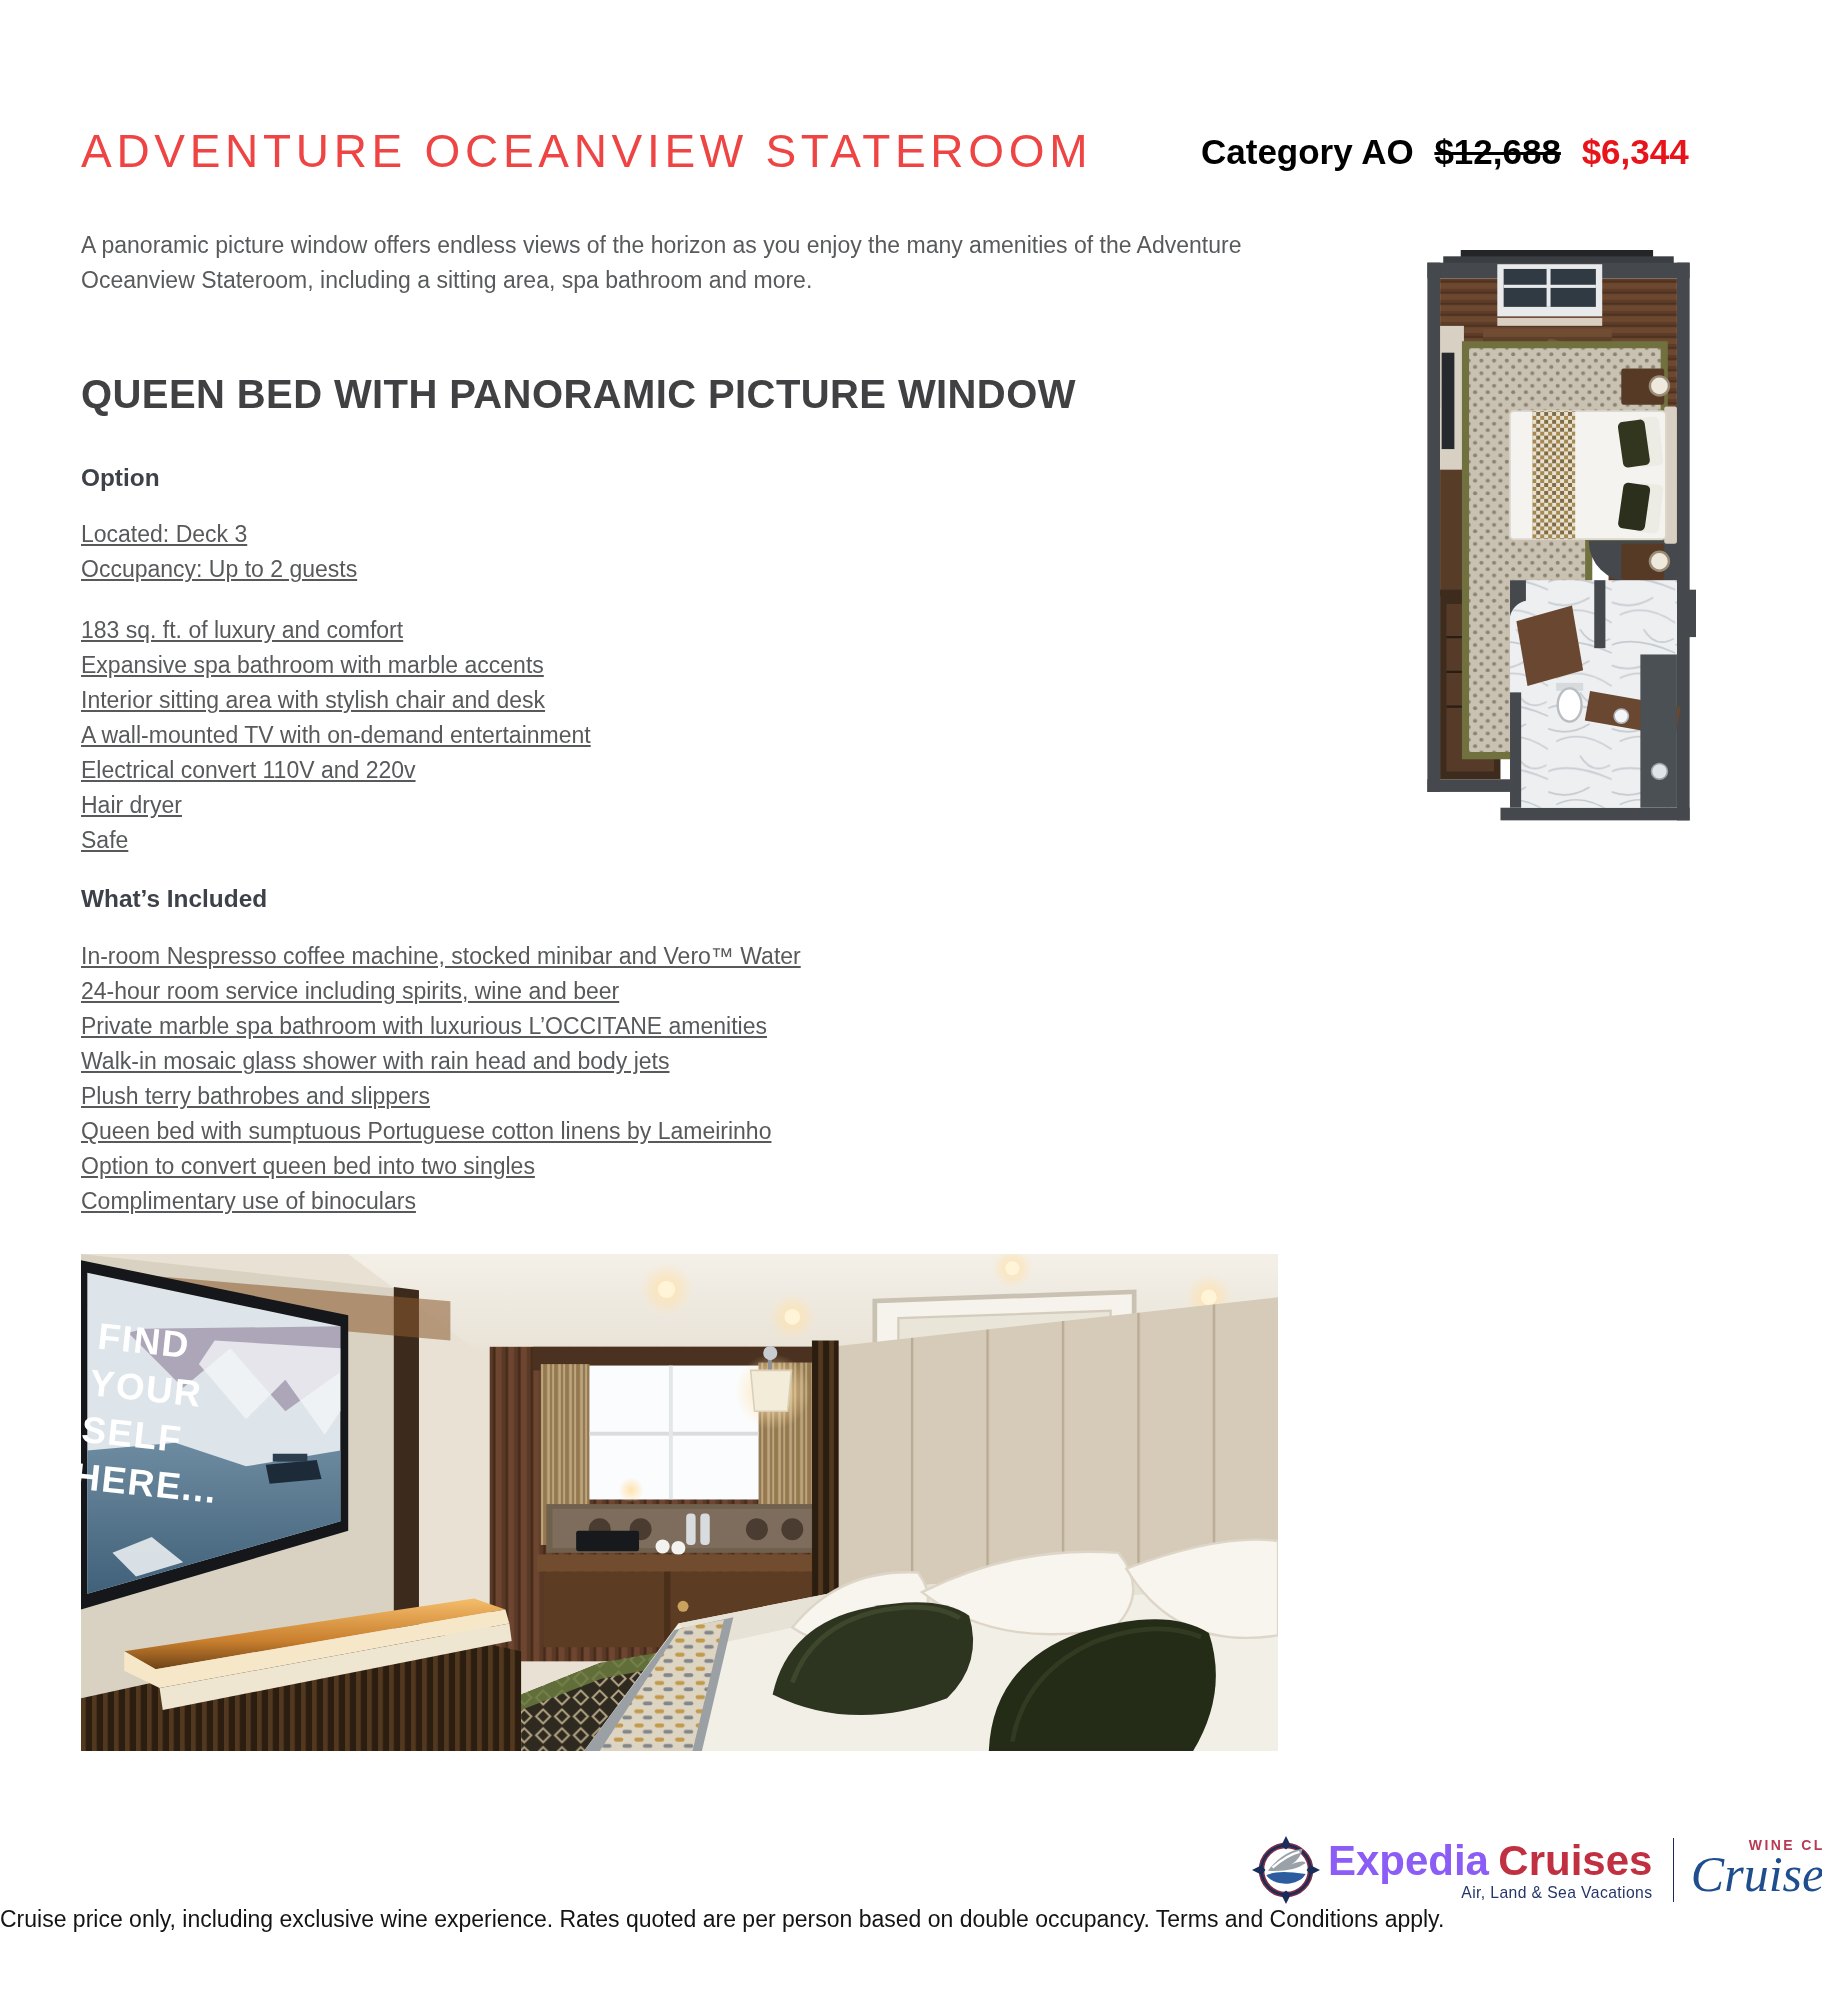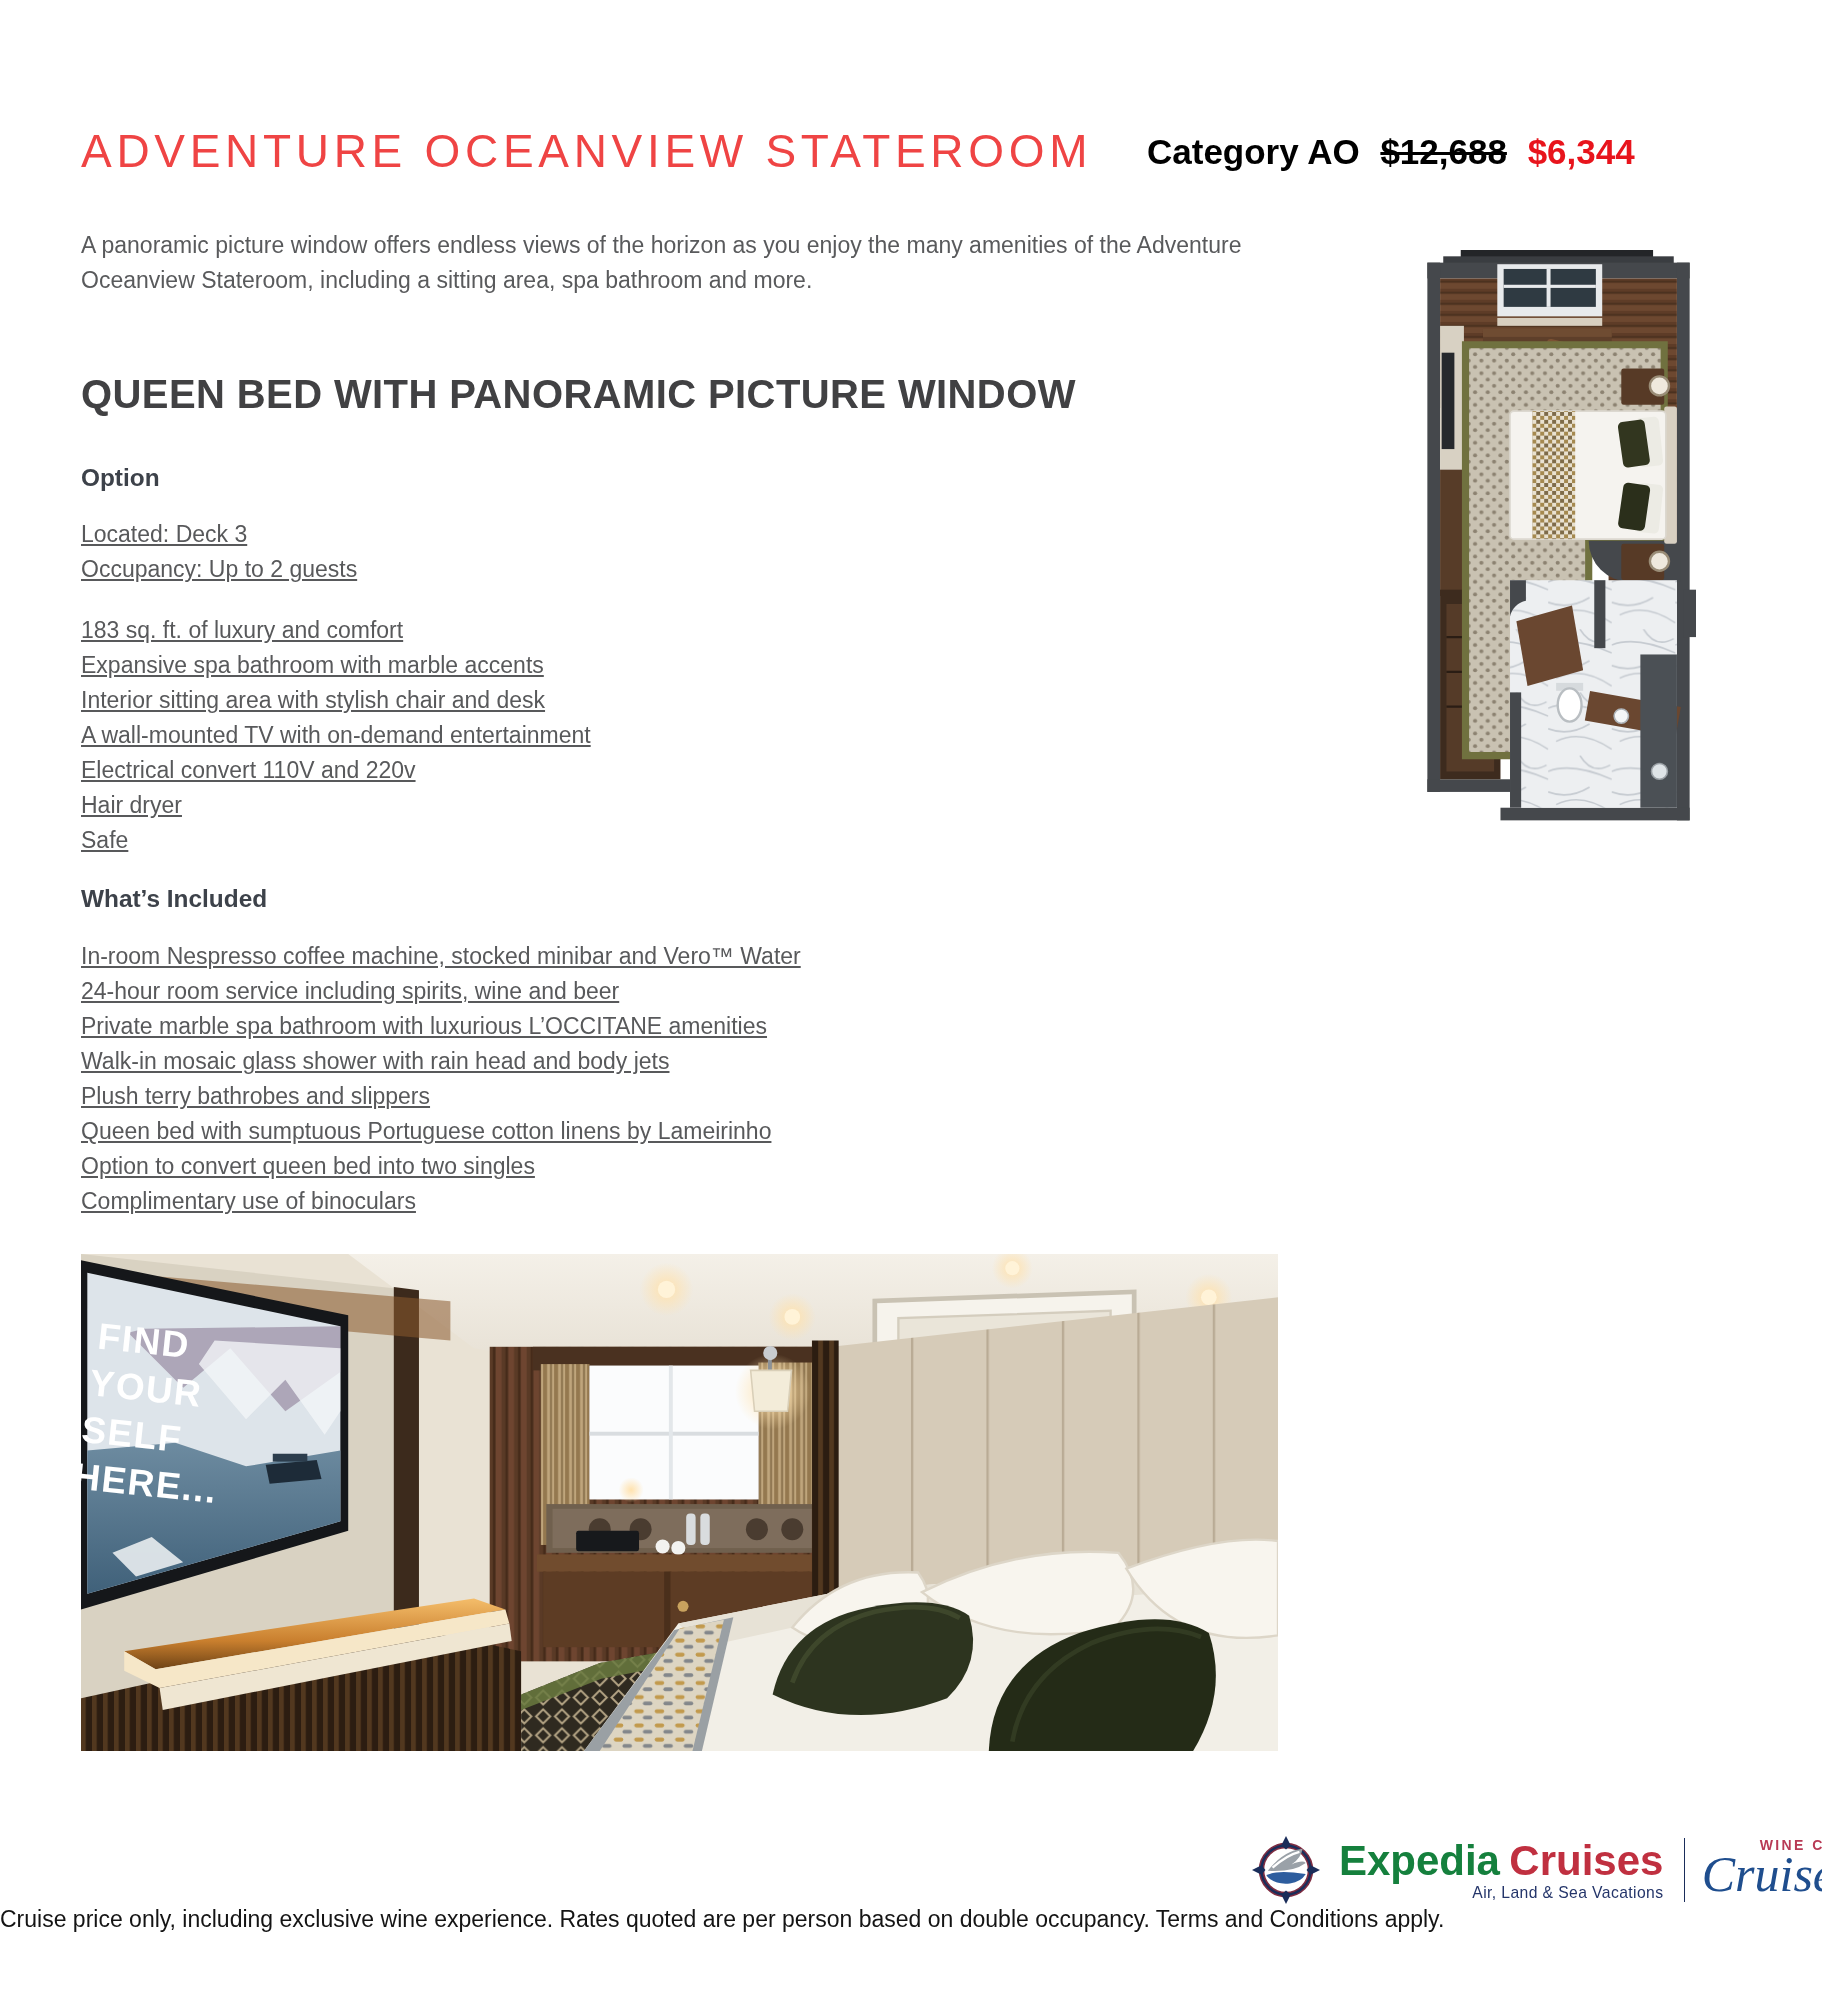--- a/index.html
+++ b/index.html
@@ -7,21 +7,21 @@
   body { font-family:"Liberation Sans", sans-serif; }
   .page {
     position:relative; width:1822px; height:2013px; background:#fff; overflow:hidden;
   }
   .title {
     position:absolute; left:81px; top:124px;
     font-size:46px; font-weight:300; letter-spacing:4.7px; color:#ef4444;
     white-space:nowrap;
   }
   .pricebar {
-    position:absolute; left:1147px; top:132px;
+    position:absolute; left:1201px; top:132px;
     font-size:35px; font-weight:700; color:#000; white-space:nowrap;
   }
   .pricebar .orig { text-decoration:line-through; margin-left:11px; }
   .pricebar .sale { color:#e8141c; margin-left:11px; }
   .intro {
     position:absolute; left:81px; top:228px; width:1203px;
     font-size:23px; color:#595a5c; line-height:35px;
   }
   .h2 {
     position:absolute; left:81px; top:372px;
@@ -37,21 +37,21 @@
   .included-list { position:absolute; left:81px; top:939px; }
   .floorplan { position:absolute; left:1421px; top:250px; width:275px; height:583px; }
   .photo     { position:absolute; left:81px; top:1254px; width:1197px; height:497px; }
   .logos {
     position:absolute; left:1252px; top:1829px; width:494px; height:82px;
     display:flex; align-items:center;
   }
   .expedia { display:flex; align-items:center; }
   .expedia .etext { margin-left:7.9px; line-height:1; }
   .expedia .row1 { font-size:42px; font-weight:700; white-space:nowrap; }
-  .expedia .brand  { color:#15803d;margin-left:11px; }
+  .expedia .brand  { color:#8b5cf6; }
   .expedia .brand2 { color:#c03040; margin-left:9.4px; }
   .expedia .tagline { font-size:15.7px; color:#24356a; text-align:right; margin-top:3.1px; letter-spacing:0.4px; }
   .logo-divider { width:2.4px; height:64px; background:#1a2d5a; margin:0 17.3px 0 20.4px; }
   .wineclub { position:relative; width:181px; height:79px; }
   .wineclub .wc-label {
     position:absolute; left:58px; top:6.3px;
     font-size:14px; font-weight:700; letter-spacing:2.4px; color:#b83a55; white-space:nowrap;
   }
   .wineclub .wc-script {
     position:absolute; left:0px; top:14px;

